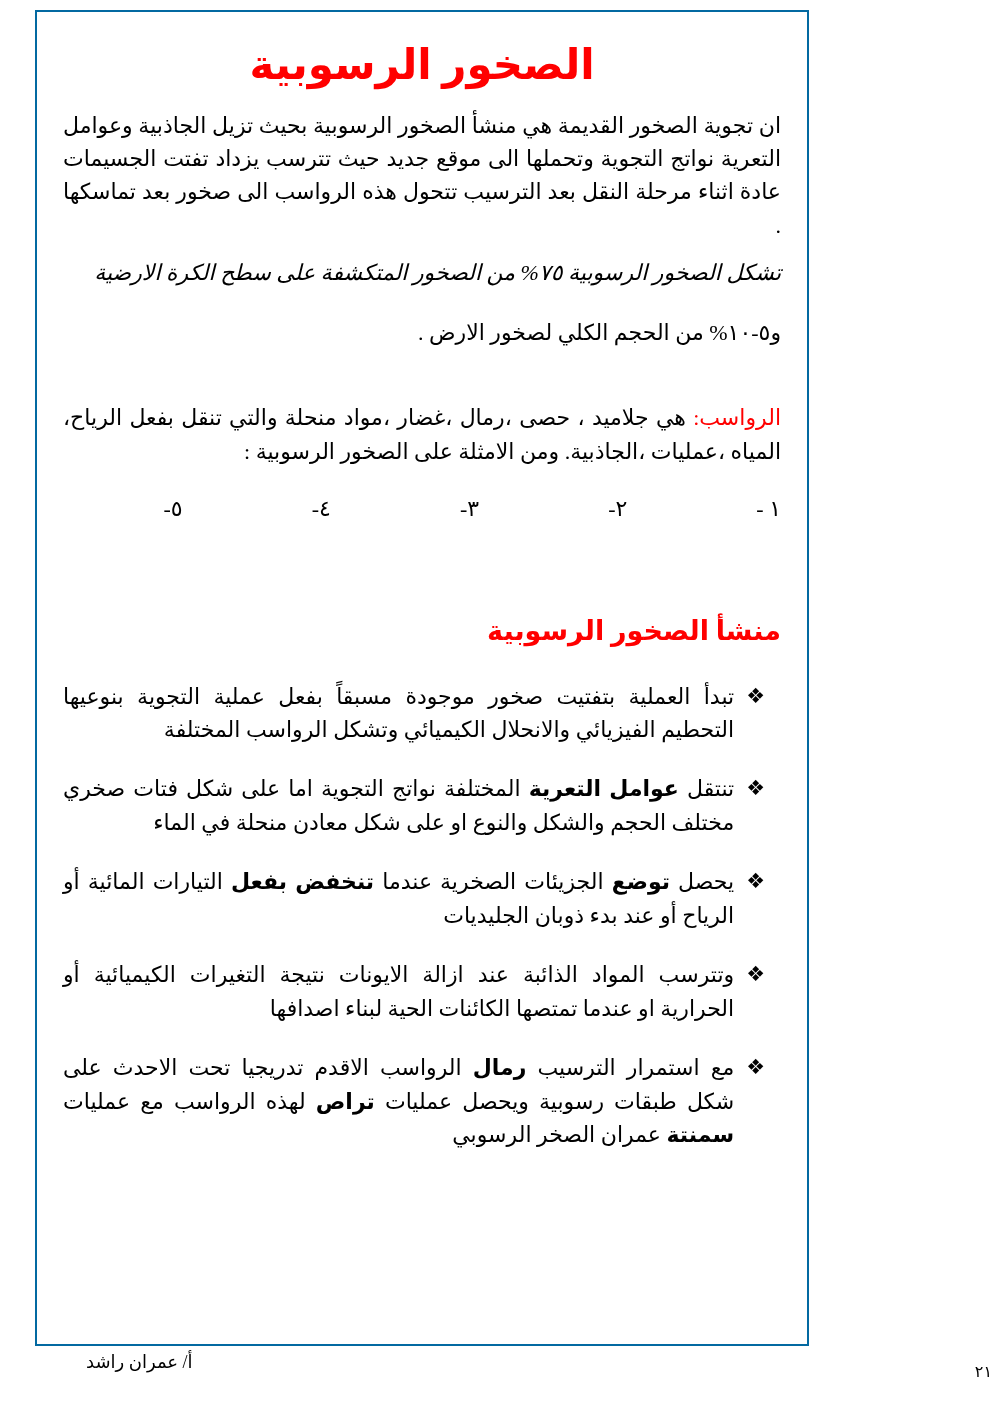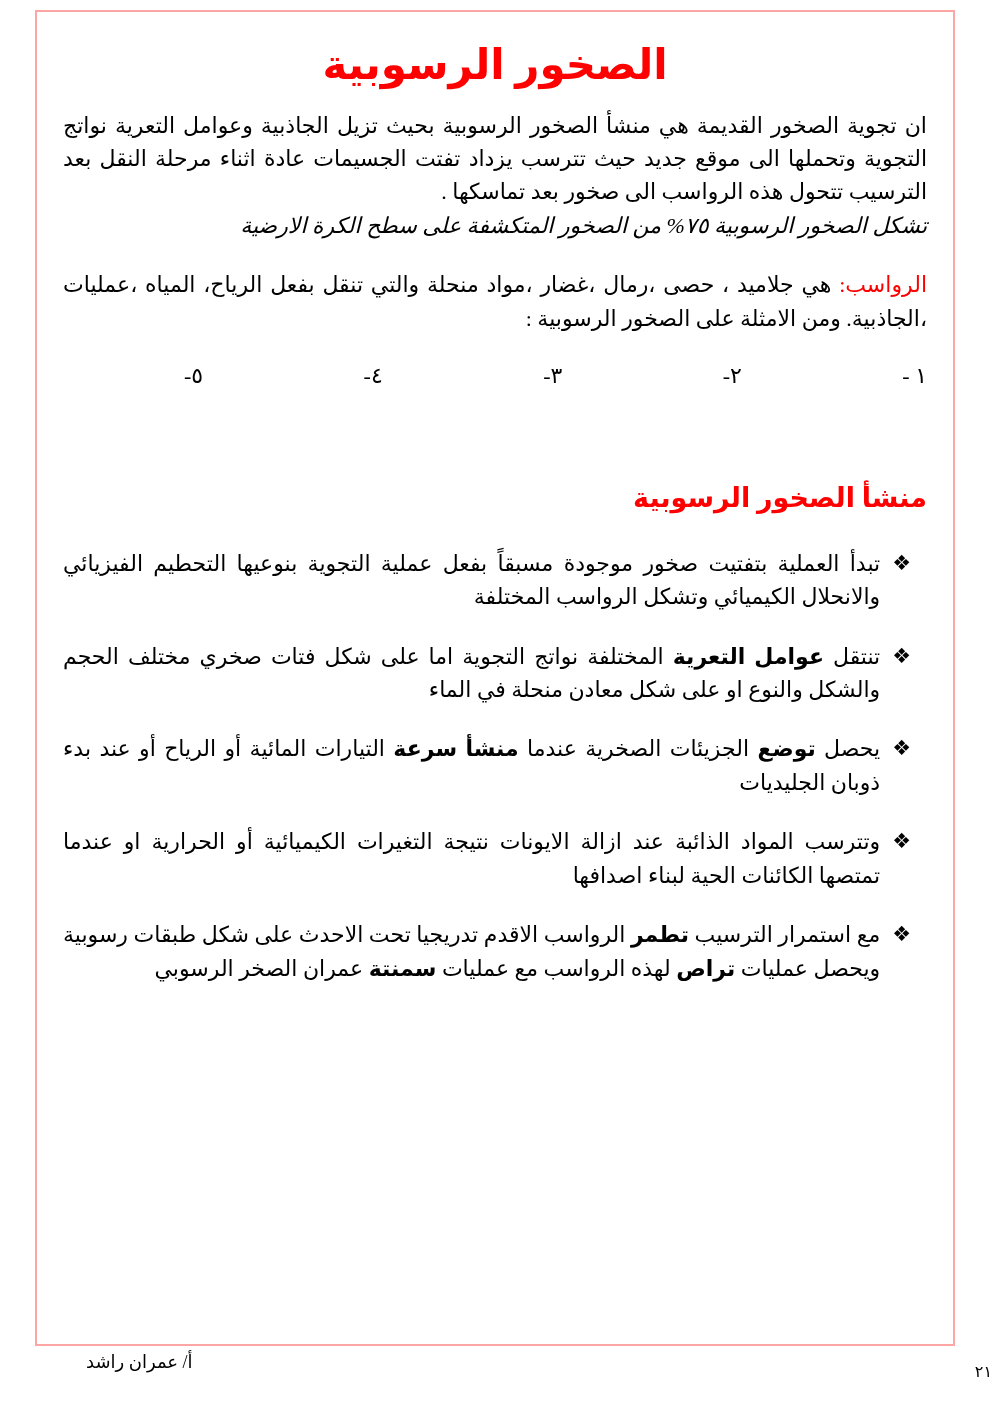--- a/index.html
+++ b/index.html
@@ -15,40 +15,41 @@
   }
   body {
     position: relative;
     font-family: "Liberation Serif", "DejaVu Sans", serif;
     color: var(--ink);
   }
   .frame {
     position: absolute;
     left: 35px;
     top: 10px;
-    width: 920px;
+    width: 774px;
     height: 1336px;
-    border: 2px solid #fca5a5;
+    border: 2px solid #0369a1;
   }
   .content {
     direction: rtl;
     padding: 26px 26px 0 26px;
     font-size: 22px;
     line-height: 1.52;
   }
   .page-title {
     text-align: center;
     color: var(--accent);
     font-size: 42px;
     font-weight: bold;
     line-height: 1.3;
     margin-bottom: 16px;
   }
   .para {
     text-align: justify;
+    margin-bottom: 14px;
   }
   .fact { text-align: right; }
   .fact-1 { margin-bottom: 26px; font-style: italic; }
   .fact-2 { margin-bottom: 52px; }
   .section-heading {
     color: var(--accent);
     font-size: 27px;
     font-weight: bold;
     text-align: right;
     margin-bottom: 26px;
@@ -110,20 +111,21 @@
 
 <div class="frame">
   <div class="content">
 
     <h1 class="page-title">الصخور الرسوبية</h1>
 
     <p class="para">ان تجوية الصخور القديمة هي منشأ الصخور الرسوبية بحيث تزيل الجاذبية وعوامل التعرية نواتج التجوية وتحملها الى موقع جديد حيث تترسب يزداد تفتت الجسيمات عادة اثناء مرحلة النقل بعد الترسيب تتحول هذه الرواسب الى صخور بعد تماسكها .</p>
 
     <p class="para fact fact-1">تشكل الصخور الرسوبية ٧٥% من الصخور المتكشفة على سطح الكرة الارضية</p>
 
+    <p class="para fact fact-2">و٥-١٠% من الحجم الكلي لصخور الارض .</p>
 
 
     <p class="para components-para"><span class="lead-red">الرواسب:</span><span> هي  جلاميد ، حصى ،رمال ،غضار  ،مواد منحلة والتي تنقل بفعل الرياح، المياه ،عمليات ،الجاذبية. ومن الامثلة على الصخور الرسوبية :</span></p>
 
     <div class="numbers-row">
       <span>١ -</span>
       <span>٢-</span>
       <span>٣-</span>
       <span>٤-</span>
       <span>٥-</span>
@@ -135,29 +137,29 @@
         <li class="bullet">
           <span class="marker">❖</span>
           <span class="bullet-text"><span>تبدأ العملية بتفتيت صخور موجودة مسبقاً بفعل عملية التجوية بنوعيها التحطيم الفيزيائي والانحلال الكيميائي وتشكل الرواسب المختلفة</span></span>
         </li>
         <li class="bullet">
           <span class="marker">❖</span>
           <span class="bullet-text"><span>تنتقل </span><span class="b">عوامل التعرية</span><span> المختلفة نواتج التجوية اما على شكل فتات صخري مختلف الحجم والشكل والنوع او على شكل معادن منحلة في الماء</span></span>
         </li>
         <li class="bullet">
           <span class="marker">❖</span>
-          <span class="bullet-text"><span>يحصل </span><span class="b">توضع</span><span> الجزيئات الصخرية عندما </span><span class="b">منشأ سرعة</span><span> التيارات المائية أو الرياح أو عند بدء ذوبان  الجليديات</span></span>
+          <span class="bullet-text"><span>يحصل </span><span class="b">توضع</span><span> الجزيئات الصخرية عندما </span><span class="b">تنخفض بفعل</span><span> التيارات المائية أو الرياح أو عند بدء ذوبان  الجليديات</span></span>
         </li>
         <li class="bullet">
           <span class="marker">❖</span>
           <span class="bullet-text"><span>وتترسب المواد الذائبة عند ازالة الايونات نتيجة التغيرات الكيميائية أو الحرارية او عندما تمتصها الكائنات الحية لبناء اصدافها</span></span>
         </li>
         <li class="bullet">
           <span class="marker">❖</span>
-          <span class="bullet-text"><span>مع استمرار الترسيب </span><span class="b">تطمر</span><span> الرواسب الاقدم تدريجيا تحت الاحدث على شكل طبقات رسوبية ويحصل عمليات </span><span class="b">تراص</span><span> لهذه الرواسب مع عمليات </span><span class="b">سمنتة</span><span>  عمران الصخر الرسوبي</span></span>
+          <span class="bullet-text"><span>مع استمرار الترسيب </span><span class="b">رمال</span><span> الرواسب الاقدم تدريجيا تحت الاحدث على شكل طبقات رسوبية ويحصل عمليات </span><span class="b">تراص</span><span> لهذه الرواسب مع عمليات </span><span class="b">سمنتة</span><span>  عمران الصخر الرسوبي</span></span>
         </li>
       </ul>
 
   </div>
 </div>
 
 <div class="footer-author">أ/ عمران راشد</div>
 
 <div class="footer-page">٢١</div>
 

